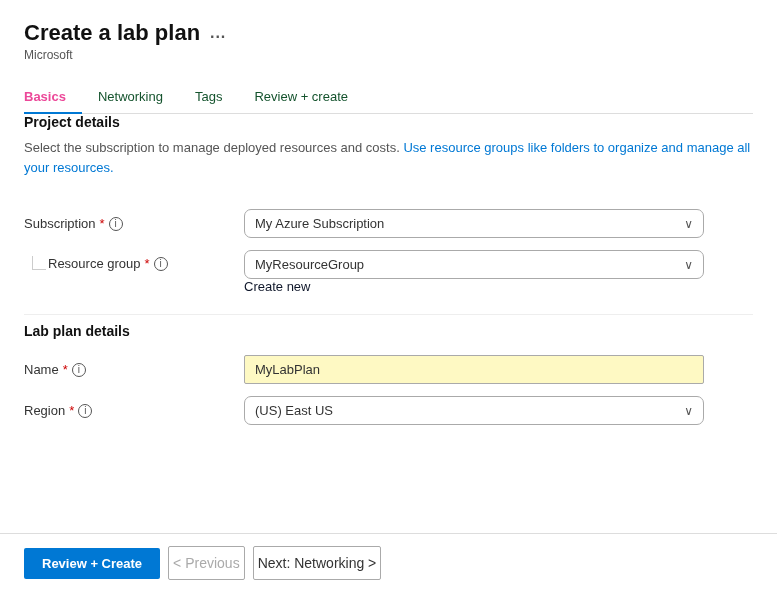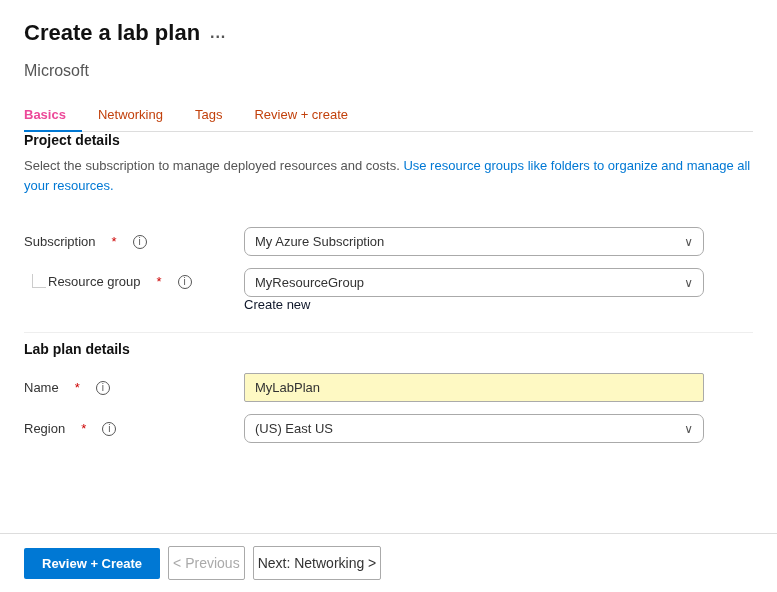--- a/index.html
+++ b/index.html
@@ -26,35 +26,35 @@
       display: flex;
       align-items: flex-end;
       gap: 10px;
     }
     .page-title .ellipsis {
       font-size: 16px;
       color: #555;
       cursor: pointer;
     }
     .subtitle {
-      font-size: 16px;
-      color: #555;
-      margin-top: 16px;
+      font-size: 12px;
+      color: #555;
+      margin-top: 2px;
     }
     .tabs {
       display: flex;
       gap: 0;
       margin-top: 18px;
       border-bottom: 1px solid #ddd;
     }
     .tab {
       padding: 8px 16px 8px 0;
       margin-right: 16px;
       font-size: 13px;
-      color: #c2410c;
+      color: #14532d;
       cursor: pointer;
       border-bottom: 2px solid transparent;
       position: relative;
       bottom: -1px;
     }
     .tab.active {
       color: #ec4899;
       border-bottom: 2px solid #0078d4;
       font-weight: 600;
     }
@@ -78,21 +78,21 @@
       display: flex;
       align-items: center;
       margin-bottom: 12px;
     }
     .form-label {
       width: 220px;
       font-size: 13px;
       color: #333;
       display: flex;
       align-items: center;
-      gap: 16px;
+      gap: 4px;
       flex-shrink: 0;
     }
     .required-star {
       color: #c00;
     }
     .info-icon {
       width: 14px;
       height: 14px;
       border-radius: 50%;
       border: 1px solid #555;

